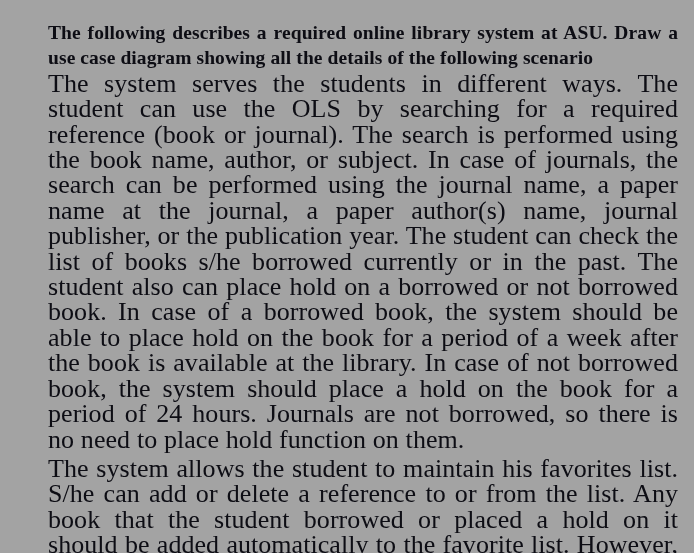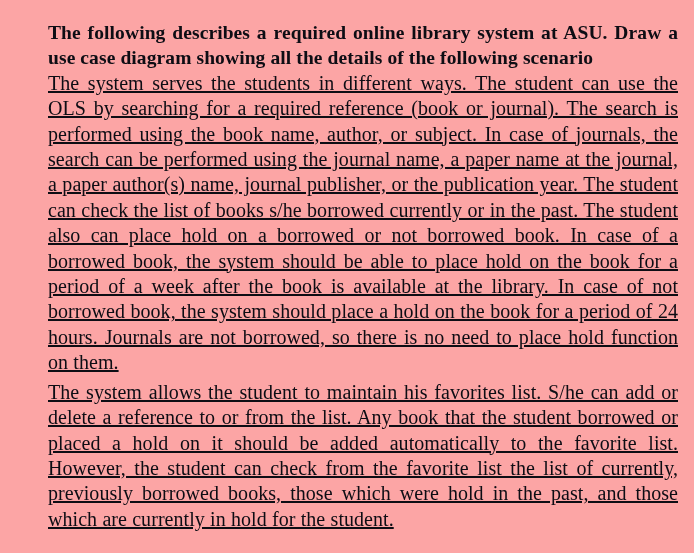--- a/index.html
+++ b/index.html
@@ -14,44 +14,43 @@
     overflow: hidden;
     font-family: "Liberation Serif", "DejaVu Serif", serif;
     color: #0d0d14;
     -webkit-font-smoothing: antialiased;
   }
   .page {
     box-sizing: border-box;
     width: 694px;
     height: 553px;
     padding: 20px 16px 8px 48px;
-    background: #fca5a5;
+    background: #a3a3a3;
   }
   .doc-body {
     width: 630px;
   }
   .heading {
     font-size: 19.5px;
     font-weight: bold;
     line-height: 25.4px;
     text-align: justify;
     text-justify: inter-word;
     margin: 0 0 0 0;
     letter-spacing: 0.1px;
   }
   .para {
-    font-size: 20px;
+    font-size: 26px;
     font-weight: normal;
     line-height: 25.4px;
     text-align: justify;
     text-justify: inter-word;
     margin: 0;
     letter-spacing: 0.05px;
     word-spacing: 0.2px;
-    text-decoration: underline;
   }
   .para + .para {
     margin-top: 4px;
   }
 </style>
 </head>
 <body>
 
 <div class="page">
   <div class="doc-body">

